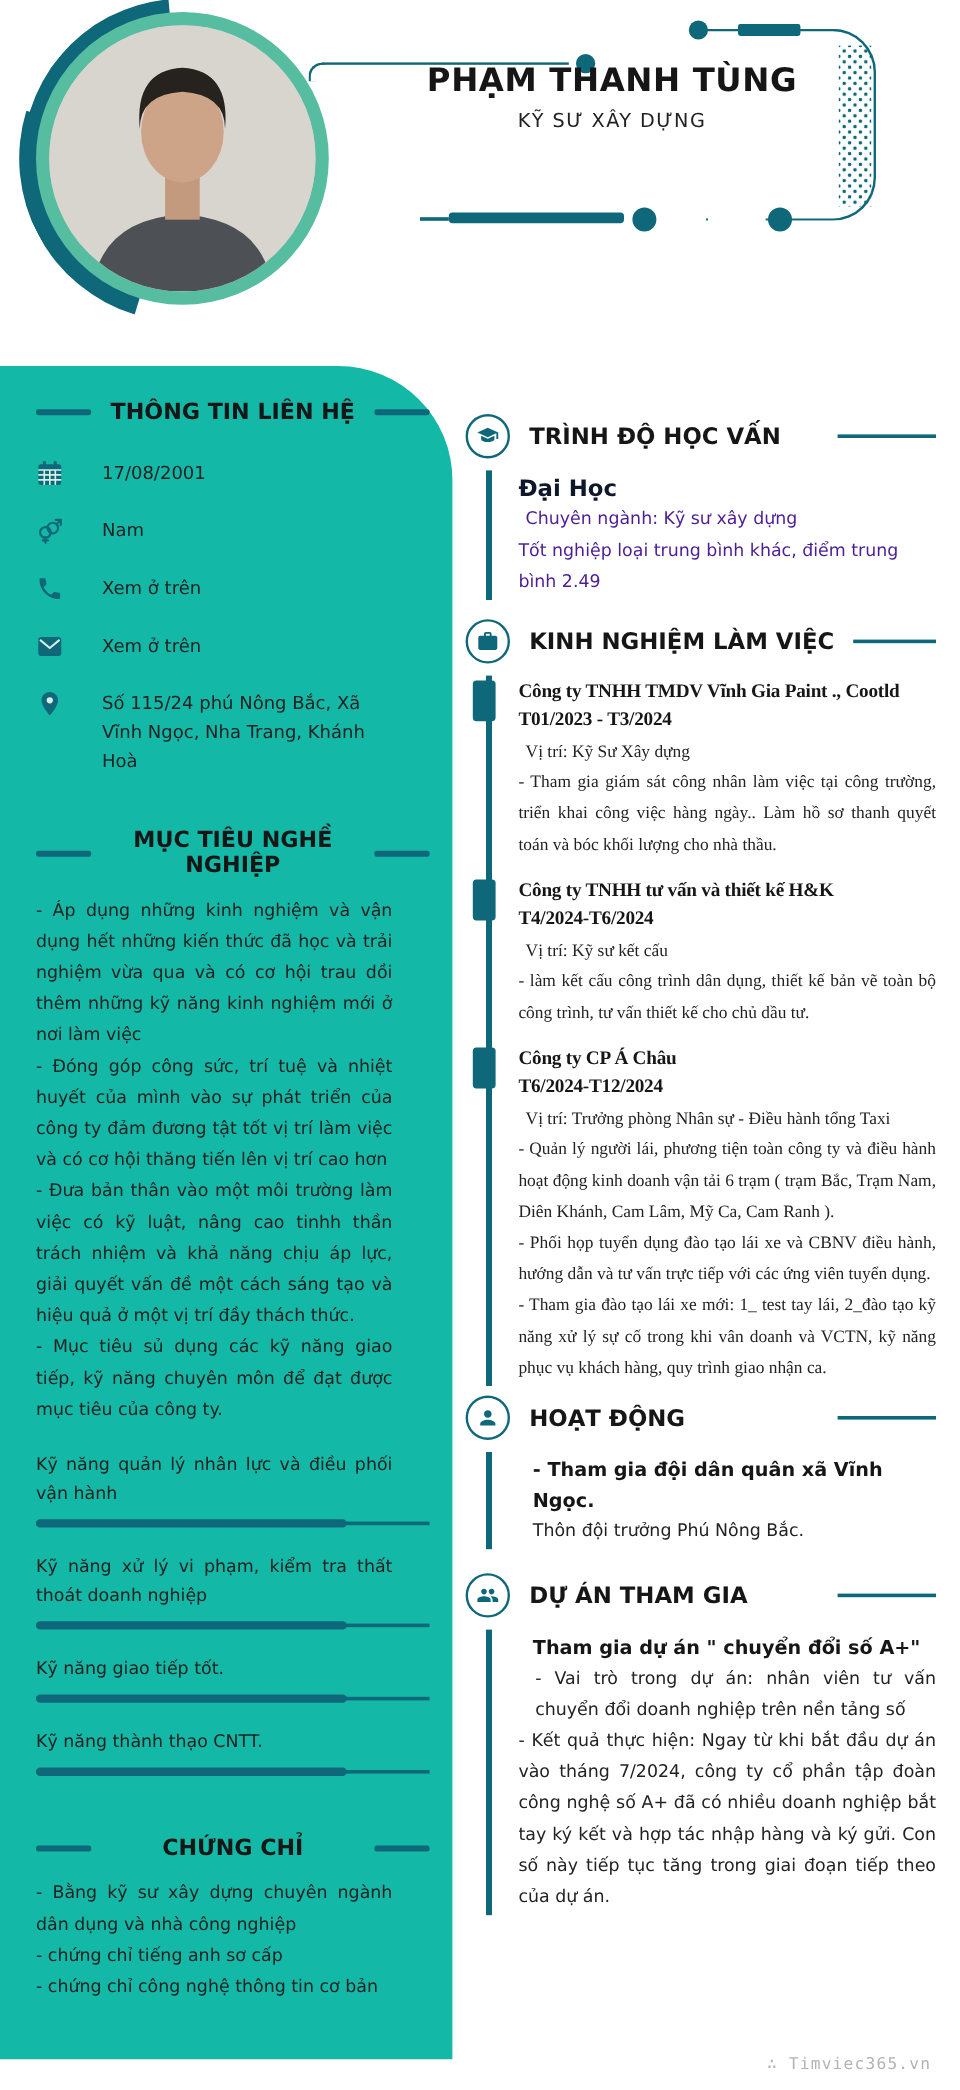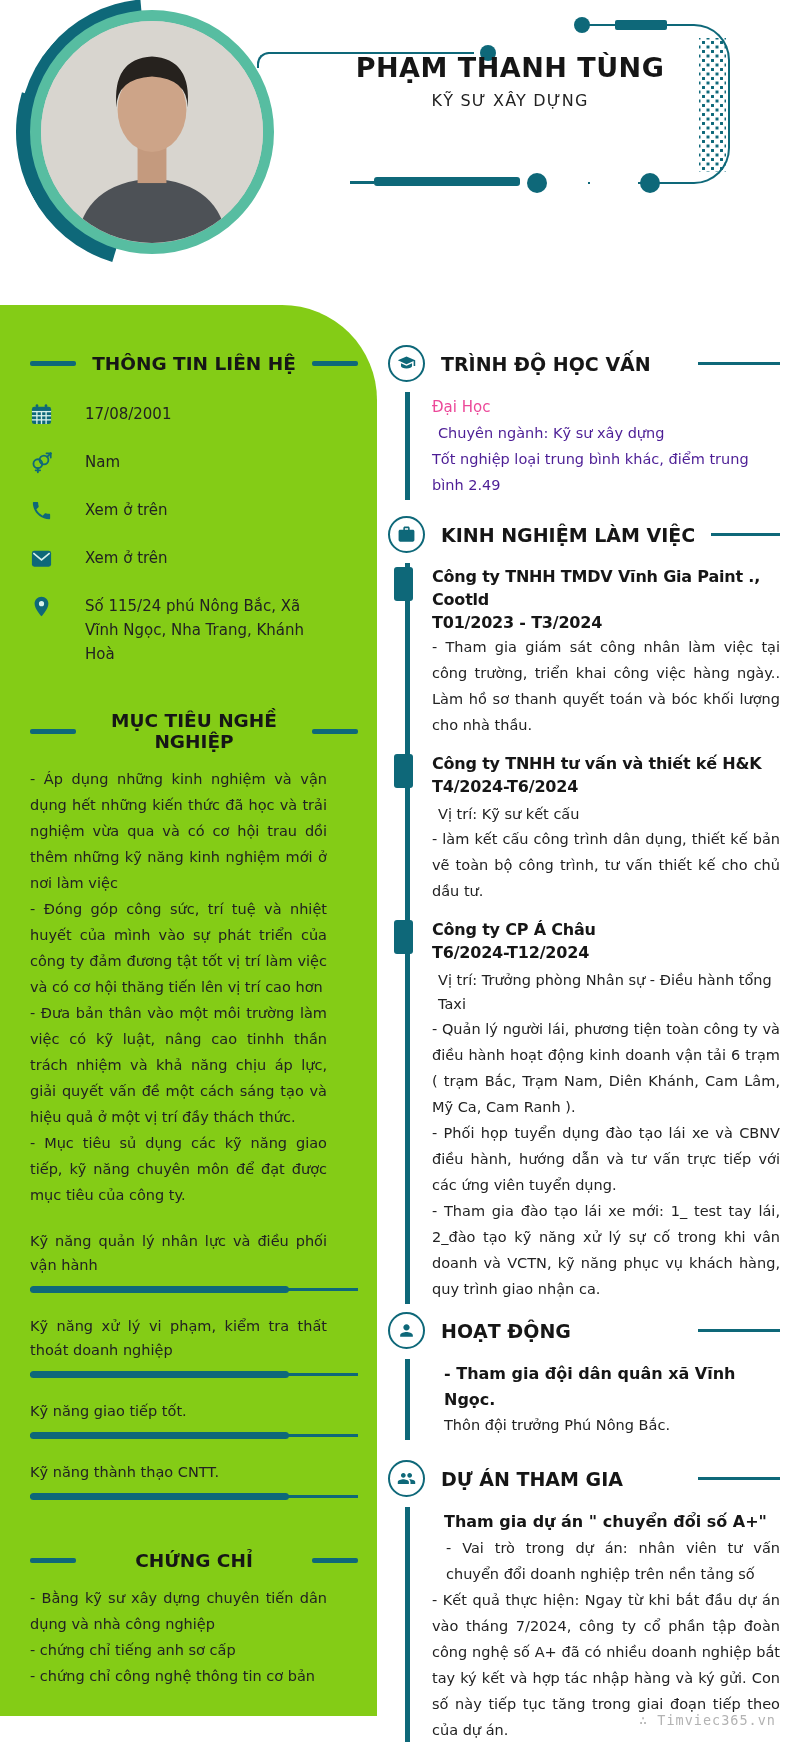--- a/index.html
+++ b/index.html
@@ -30,21 +30,21 @@
   .arc2 { position:absolute; left:-14px; top:-14px; width:272px; height:272px; border:15px solid transparent; border-left-color:#0e6879; border-radius:50%; transform:rotate(-28deg); }
   .photo-ring { position:absolute; left:0; top:0; width:244px; height:244px; border-radius:50%; border:11px solid #57bda1; overflow:hidden; background:#d8d5cf; }
   .photo-ring svg { display:block; width:100%; height:100%; }
 
   
   .name-block { position:absolute; left:330px; top:52px; width:360px; text-align:center; }
   .name { font-size:27px; font-weight:bold; color:#161616; letter-spacing:.5px; }
   .job-title { margin-top:8px; font-size:16px; color:#222; letter-spacing:1.2px; }
 
   
-  .sidebar { position:absolute; left:0; top:305px; width:377px; height:1411px; background:#84cc16; border-top-right-radius:95px; padding:48px 50px 0 30px; }
+  .sidebar { position:absolute; left:0; top:305px; width:377px; height:1411px; background:#14b8a6; border-top-right-radius:95px; padding:28px 50px 0 30px; }
   .sb-header { display:flex; align-items:center; }
   .sb-header .hbar { height:5px; background:#0e6879; border-radius:2px; flex:0 0 46px; }
   .sb-header .hbar.r { margin-right:-31px; }
   .sb-header .htxt { flex:1; text-align:center; font-size:18.5px; font-weight:bold; color:#161616; padding:0 6px; }
   .contact-list { margin-top:28px; display:flex; flex-direction:column; gap:21px; }
   .c-row { display:flex; gap:32px; align-items:flex-start; min-height:27px; }
   .c-row .cicon { flex:0 0 23px; height:23px; margin-top:1px; }
   .c-row .ctxt { font-size:15px; line-height:24px; color:#222; }
   .para { margin-top:14px; font-size:14.5px; line-height:26px; text-align:justify; color:#222; }
   .mt-obj { margin-top:44px; }
@@ -58,23 +58,23 @@
   .plain-list .pline { font-size:14.5px; line-height:26px; text-align:justify; color:#222; }
 
   
   .main-col { position:absolute; left:388px; top:345px; width:392px; }
   .m-header { display:flex; align-items:center; gap:16px; }
   .icon-circle { flex:0 0 37px; width:37px; height:37px; border:2.5px solid #0e6879; border-radius:50%; display:flex; align-items:center; justify-content:center; background:#fff; }
   .icon-circle svg { width:19px; height:19px; }
   .m-header .mtxt { font-size:19px; font-weight:bold; color:#161616; white-space:nowrap; }
   .m-header .mline { margin-left:auto; width:82px; height:3.5px; background:#0e6879; }
   .m-body { position:relative; margin-left:17px; margin-top:10px; border-left:5px solid #0e6879; padding:2px 0 2px 22px; }
-  .edu-degree { font-size:15px; font-weight:normal; line-height:26px; color:#ec4899; }
+  .edu-degree { font-size:19px; font-weight:bold; line-height:26px; color:#0f172a; }
   .edu-line { font-size:14.5px; line-height:26px; color:#4c1d95; }
-  .job { position:relative; margin-bottom:14px; }
+  .job { position:relative; margin-bottom:14px;font-family:Liberation Serif, serif; }
   .job .marker { position:absolute; left:-38px; top:2px; width:19px; height:34px; background:#0e6879; border-radius:3px; }
   .job-company { font-size:16px; font-weight:bold; line-height:23px; color:#161616; letter-spacing:-.2px; }
   .job-pos { margin-top:4px; font-size:14.5px; line-height:24px; color:#222; padding-left:6px; }
   .job-det { font-size:14.5px; line-height:26px; text-align:justify; color:#222; }
   .act-head { font-size:16px; font-weight:bold; line-height:26px; color:#161616; padding-left:12px; }
   .act-line { font-size:14.5px; line-height:25px; color:#222; }
   .act-line.ind { padding-left:12px; }
   .proj-head { font-size:16px; font-weight:bold; line-height:26px; color:#161616; padding-left:12px; }
   .proj-det { font-size:14.5px; line-height:26px; text-align:justify; color:#222; }
   .proj-det.ind { padding-left:14px; }
@@ -218,21 +218,21 @@
           </div>
       </div>
     </div>
 
     <div class="sb-header mt-cert">
       <div class="hbar"></div>
       <div class="htxt">CHỨNG CHỈ</div>
       <div class="hbar r"></div>
     </div>
     <div class="plain-list">
-      <div class="pline">- Bằng kỹ sư xây dựng chuyên tiến dân dụng và nhà công nghiệp</div>
+      <div class="pline">- Bằng kỹ sư xây dựng chuyên ngành dân dụng và nhà công nghiệp</div>
       <div class="pline">- chứng chỉ tiếng anh sơ cấp</div>
       <div class="pline">- chứng chỉ công nghệ thông tin cơ bản</div>
     </div>
 
   </div>
 
   <div class="main-col">
 
     <div class="m-header">
       <div class="icon-circle">
@@ -258,20 +258,21 @@
       </div>
       <div class="mtxt">KINH NGHIỆM LÀM VIỆC</div>
       <div class="mline"></div>
     </div>
     <div class="m-body">
 
       <div class="job">
         <div class="marker"></div>
         <div class="job-company">Công ty TNHH TMDV Vĩnh Gia Paint ., Cootld</div>
         <div class="job-company">T01/2023 - T3/2024</div>
+        <div class="job-pos">Vị trí: Kỹ Sư Xây dựng</div>
         <p class="job-det">- Tham gia giám sát công nhân làm việc tại công trường, triển khai công việc hàng ngày.. Làm hồ sơ thanh quyết toán và bóc khối lượng cho nhà thầu.</p>
       </div>
 
       <div class="job">
         <div class="marker"></div>
         <div class="job-company">Công ty TNHH tư vấn và thiết kế H&amp;K</div>
         <div class="job-company">T4/2024-T6/2024</div>
         <div class="job-pos">Vị trí: Kỹ sư kết cấu</div>
         <p class="job-det">- làm kết cấu công trình dân dụng, thiết kế bản vẽ toàn bộ công trình, tư vấn thiết kế cho chủ dầu tư.</p>
       </div>

